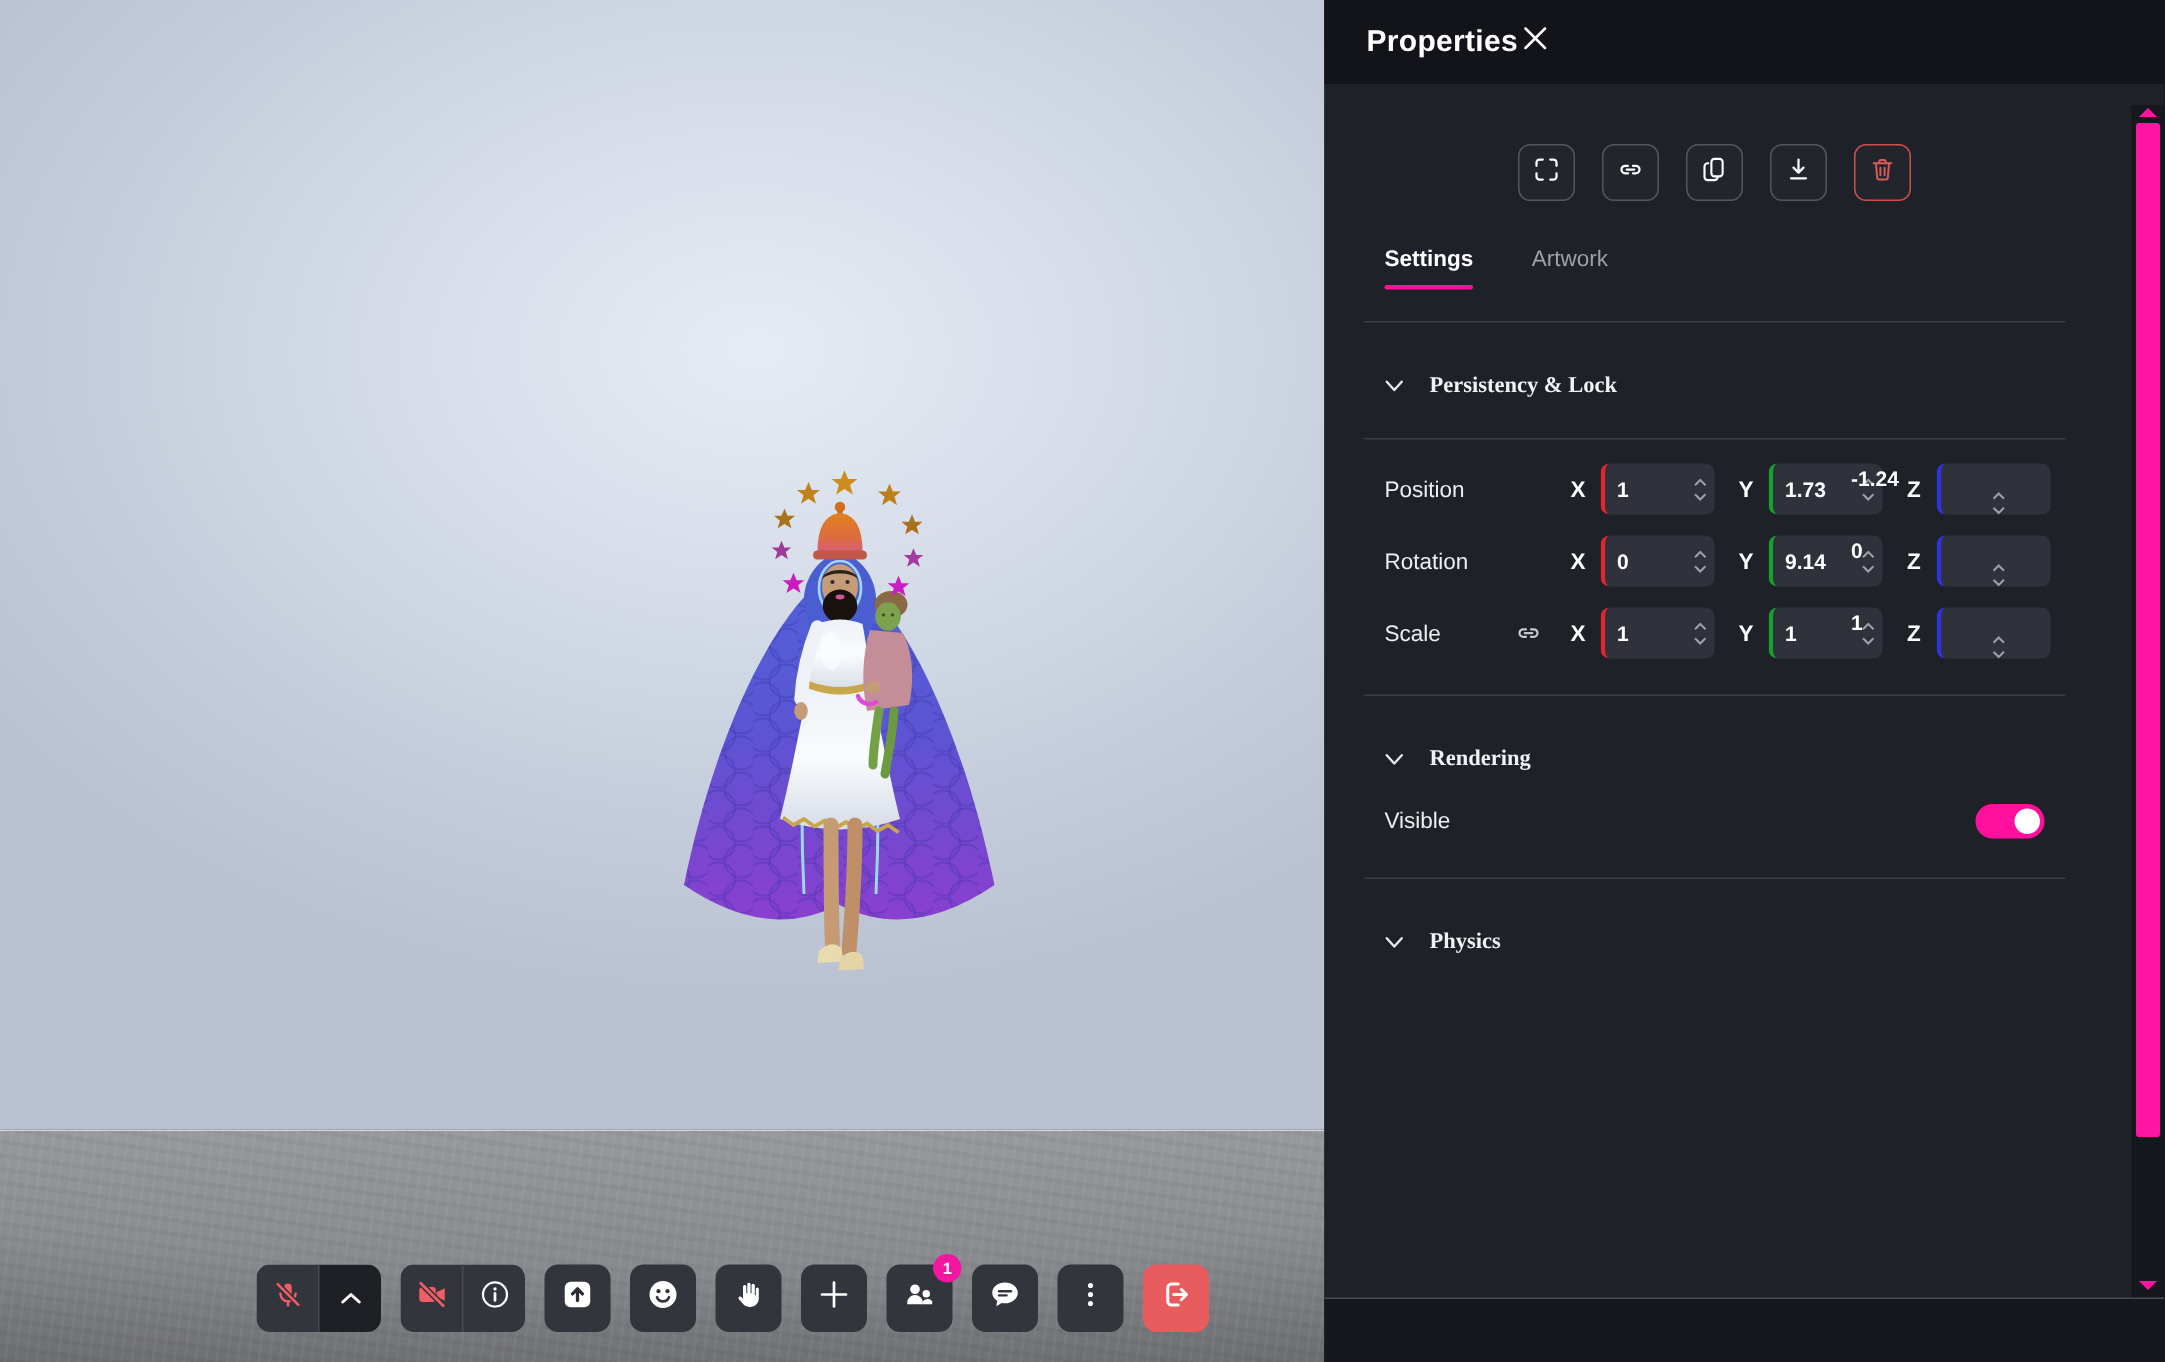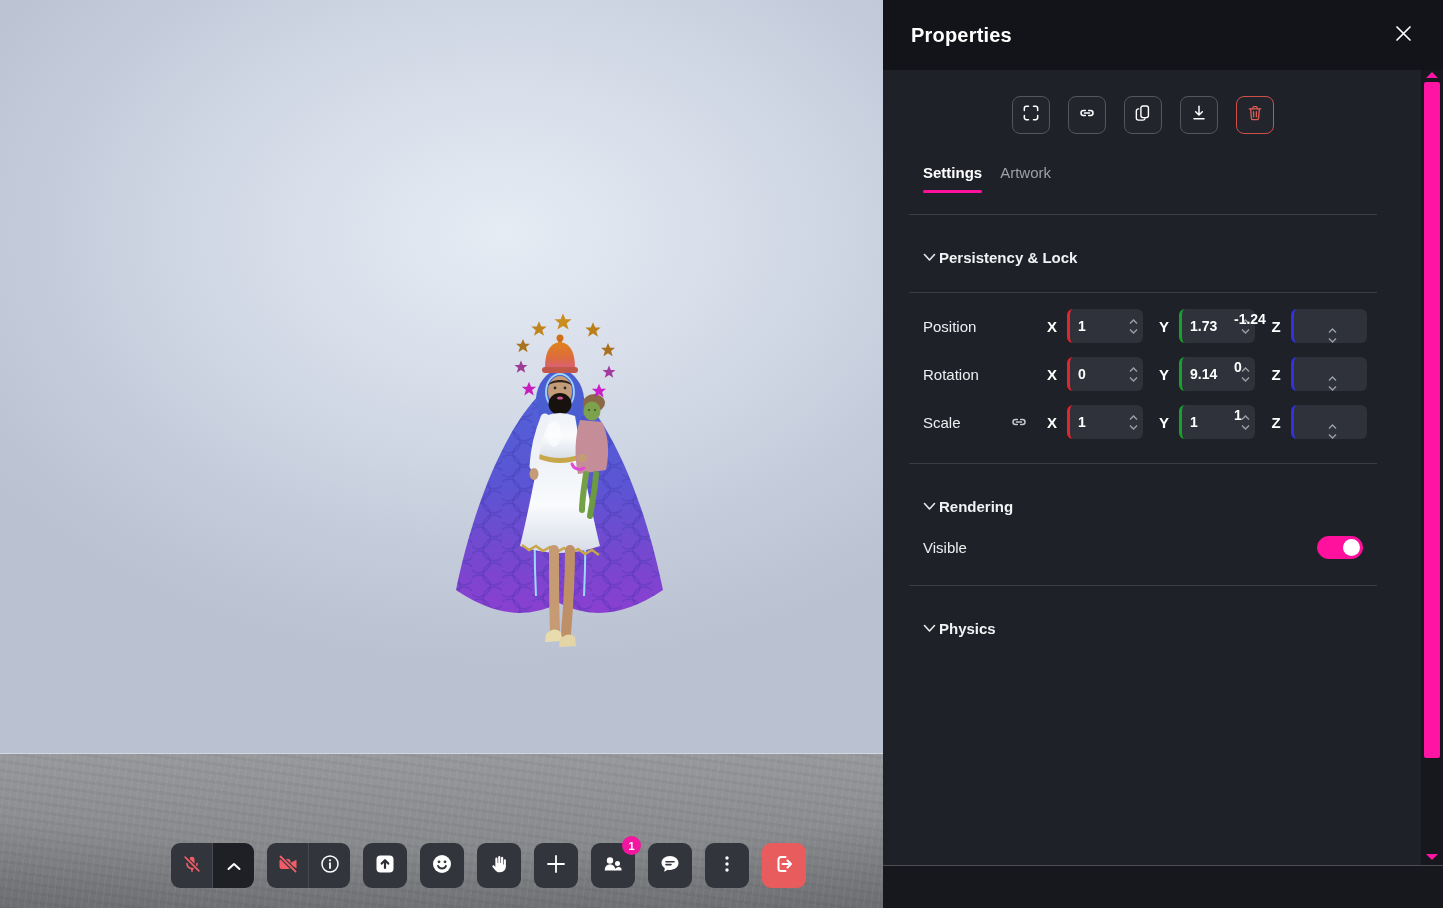--- a/index.html
+++ b/index.html
@@ -25,38 +25,38 @@
   .vgroup{display:flex;border-radius:9px;overflow:hidden;flex:0 0 auto;}
   .vgroup .half{width:41px;height:45px;background:#32353c;display:flex;align-items:center;justify-content:center;}
   .vgroup .half.dark{background:#1e2026;}
   .vgroup .half + .half{border-left:1px solid #474a52;}
   .vbtn.danger{background:#e85c5e;}
   .badge{position:absolute;top:-7px;right:-6px;min-width:19px;height:19px;border-radius:10px;
          background:#f316a0;color:#fff;font-size:11px;font-weight:bold;display:flex;align-items:center;justify-content:center;padding:0 4px;box-sizing:border-box;}
 
   
   .panel{position:absolute;left:883px;top:0;width:560px;height:908px;background:#1e2128;}
-  .panel-header{height:70px;background:#131419;display:flex;align-items:center;justify-content:space-between;padding:0 28px;box-sizing:border-box;}
+  .panel-header{height:56px;background:#131419;display:flex;align-items:center;justify-content:flex-start;padding:0 28px;box-sizing:border-box;}
   .panel-title{color:#fff;font-size:20px;font-weight:bold;letter-spacing:.2px;}
   .close-btn{width:24px;height:24px;display:flex;align-items:center;justify-content:center;cursor:pointer;}
 
   .panel-content{position:absolute;left:0;top:70px;right:22px;bottom:42px;padding:0 58px 0 40px;box-sizing:border-box;overflow:hidden;}
 
   .actions-row{display:flex;justify-content:center;gap:18px;margin-top:26px;}
   .action-btn{width:36px;height:36px;border:1px solid #54565d;border-radius:8px;background:#22252c;
               display:flex;align-items:center;justify-content:center;cursor:pointer;}
   .action-btn.danger{border-color:#cf4f4b;}
 
-  .tabs{display:flex;gap:18px;margin-top:30px;}
+  .tabs{display:flex;gap:39px;margin-top:30px;}
   .tab{font-size:15px;color:#9da0a6;padding-bottom:12px;position:relative;cursor:pointer;}
   .tab.active{color:#fff;font-weight:bold;}
   .tab.active::after{content:"";position:absolute;left:0;right:0;bottom:0;height:3px;border-radius:2px;background:#ff109d;}
   .tabs-divider{height:1px;background:#3c3e45;margin:21px -14px 0;}
 
-  .section-head{display:flex;align-items:center;gap:3px;color:#f1f2f4;font-size:15px;font-weight:600;margin-top:34px;}
+  .section-head{display:flex;align-items:center;gap:17px;color:#f1f2f4;font-size:15px;font-weight:600;margin-top:34px;font-family:Liberation Serif, serif;}
   .section-head .chev{display:flex;}
   .section-divider{height:1px;background:#3b3d43;margin:26px -14px 0;}
 
   .prop-row{display:flex;align-items:center;justify-content:space-between;margin-top:26px;height:24px;}
   .prop-label{font-size:15px;color:#eceef0;}
 
   .toggle{width:46px;height:23px;border-radius:13px;border:1px solid #83858c;position:relative;box-sizing:border-box;cursor:pointer;background:transparent;}
   .toggle .knob{position:absolute;top:2px;left:2px;width:17px;height:17px;border-radius:50%;background:#9fa1a6;}
   .toggle.on{background:#ff109d;border-color:#ff109d;}
   .toggle.on .knob{left:auto;right:2px;background:#fff;}

